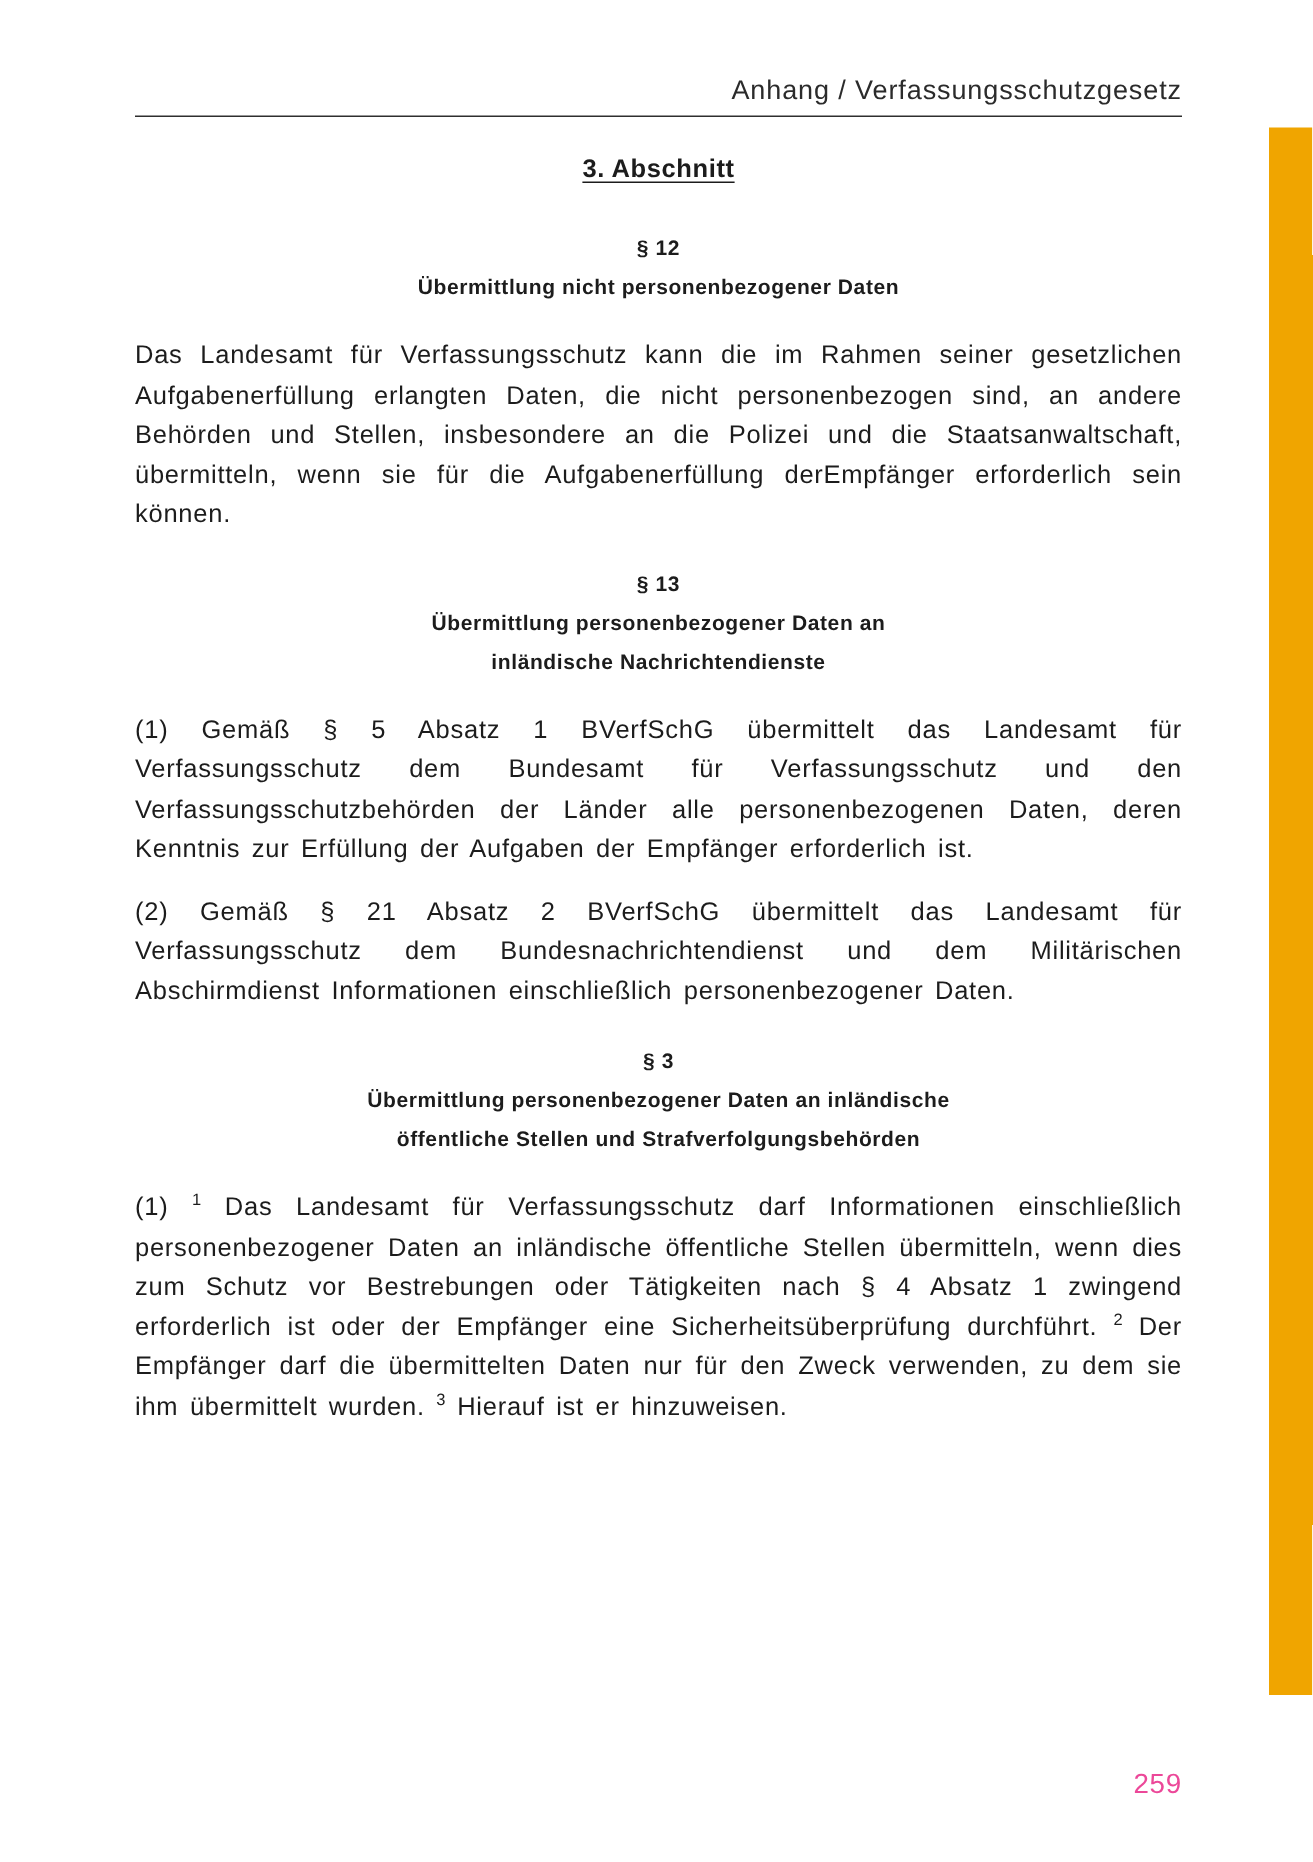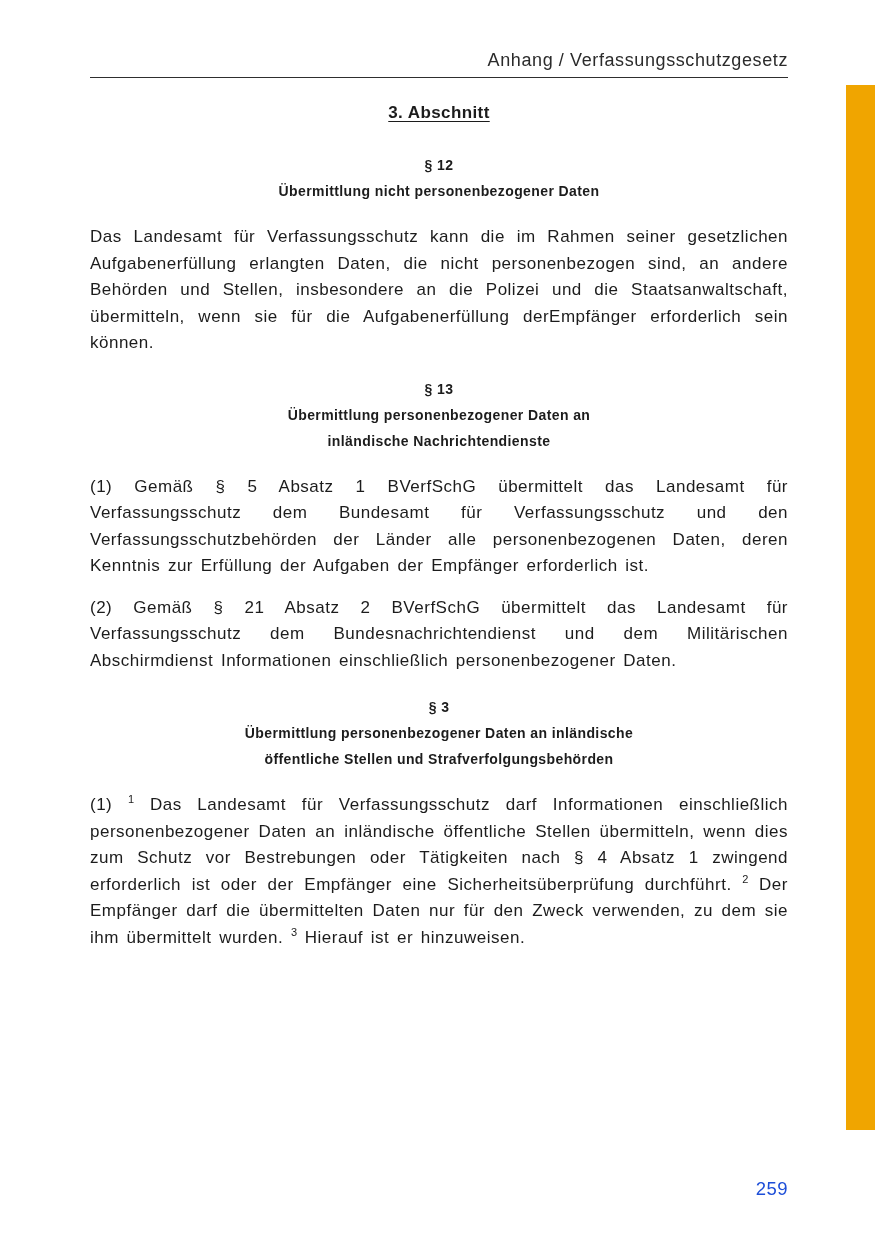--- a/index.html
+++ b/index.html
@@ -81,21 +81,21 @@
     font-size: 11px;
     line-height: 0;
     letter-spacing: 0;
   }
   .page-number {
     position: absolute;
     top: 1178px;
     right: 87px;
     font-size: 18.5px;
     letter-spacing: 0.5px;
-    color: #1d4ed8;
+    color: #ec4899;
   }
 </style>
 </head>
 <body>
 
 <div class="page">
 
   <div class="accent-bar" style="background: rgb(240, 165, 0);"></div>
 
   <div class="content">

